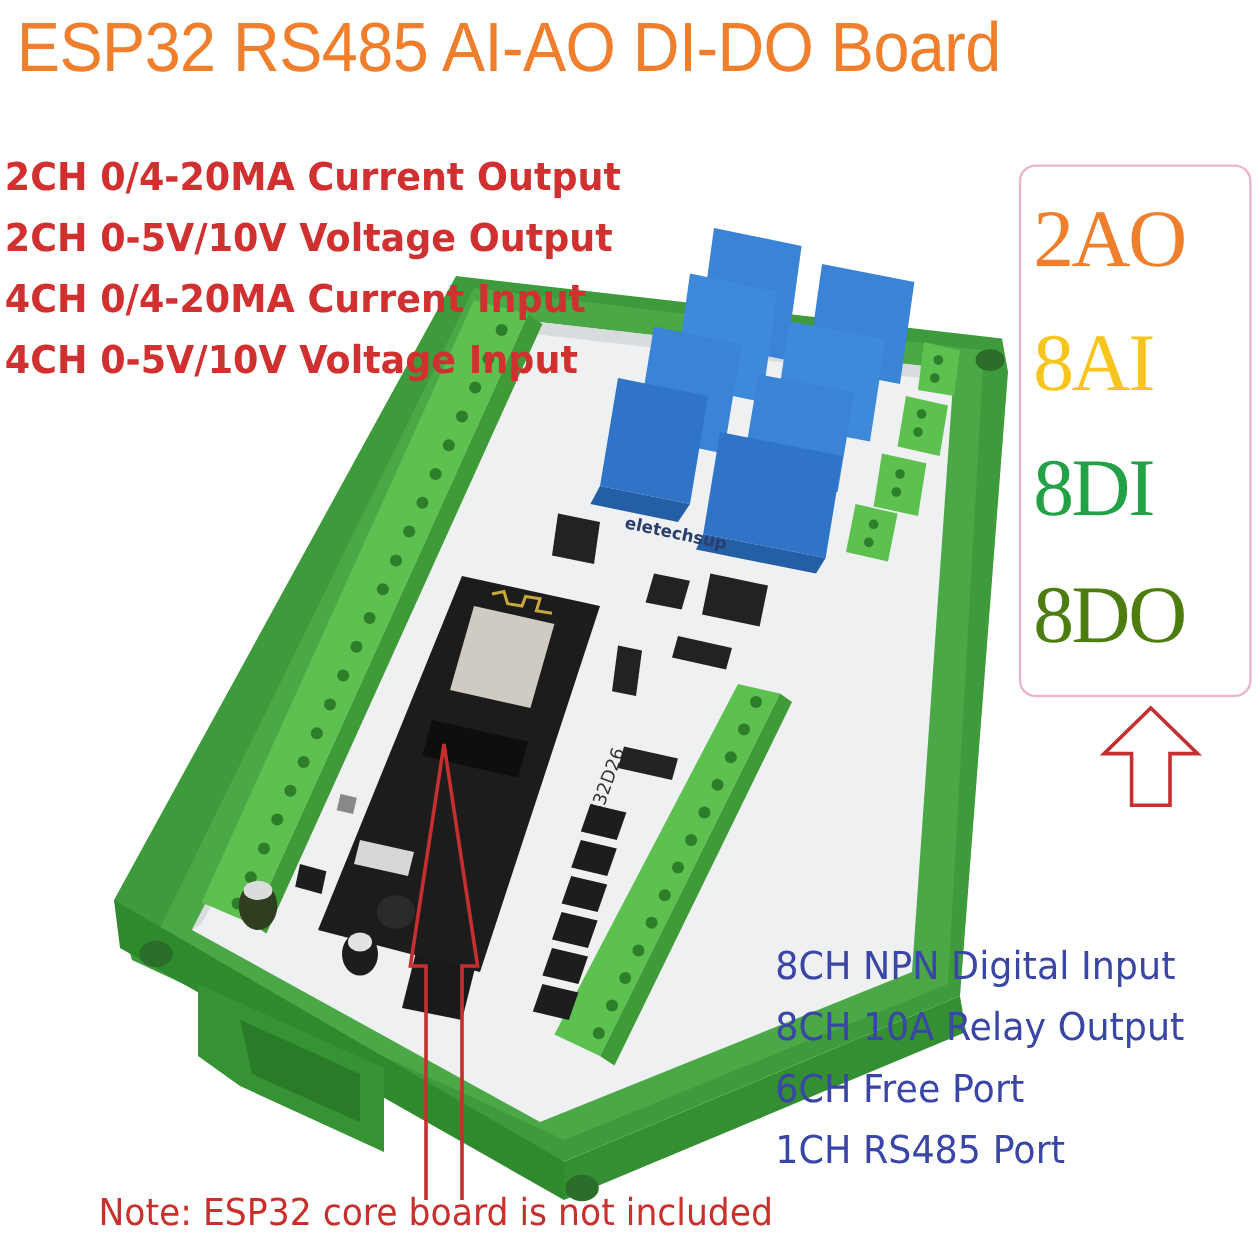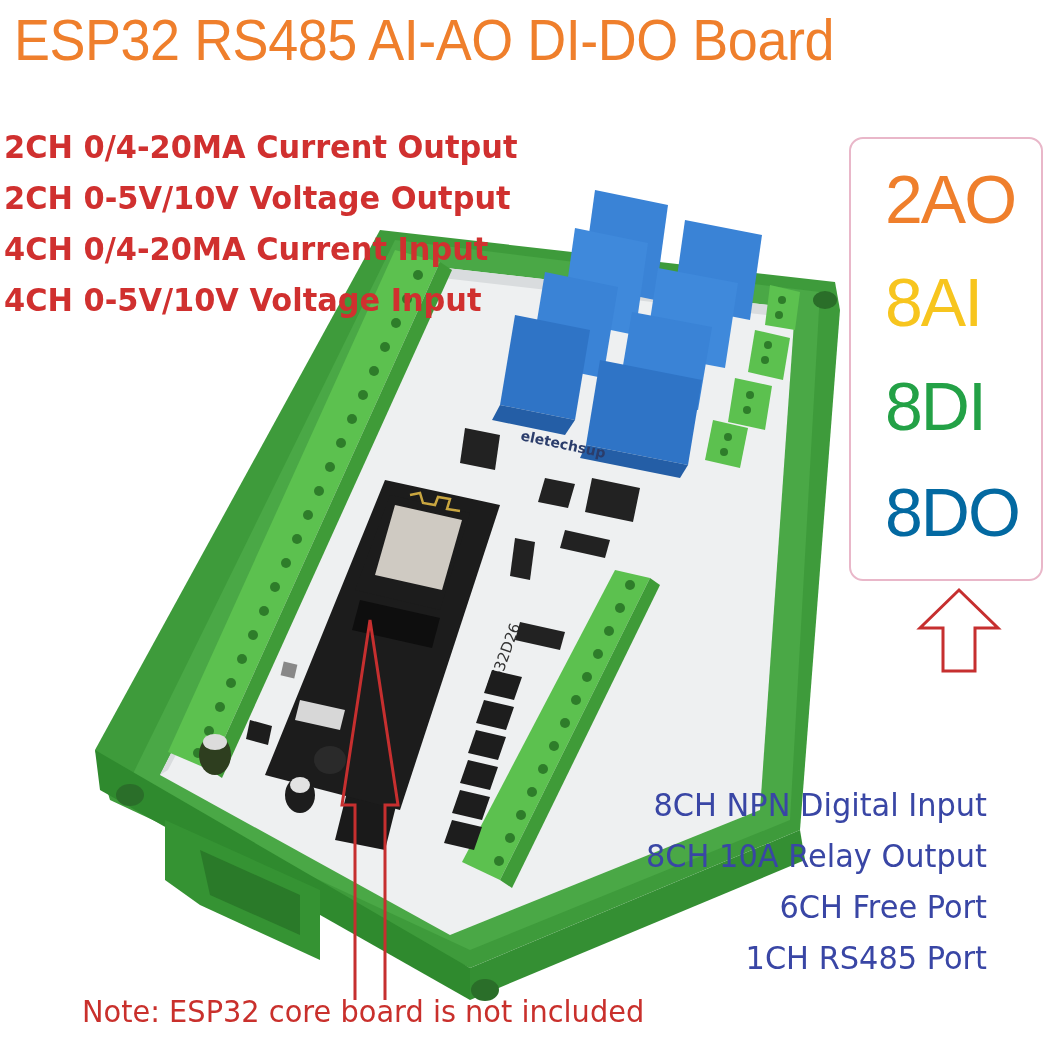--- a/index.html
+++ b/index.html
@@ -1,23 +1,23 @@
 <!DOCTYPE html>
 <html><head>
   <meta charset="utf-8">
   <style>
     html, body { margin: 0; padding: 0; background: #ffffff; }
     body { width: 1050px; height: 1050px; position: relative; overflow: hidden; font-family: "DejaVu Sans", sans-serif; }
     .title { position: absolute; left: 14px; top: 6px; font-family: "Liberation Sans", sans-serif; font-size: 58px; color: #ef7f2c; letter-spacing: -0.5px; white-space: nowrap; transform: scaleX(0.93); transform-origin: left top; }
     .spec-list { position: absolute; left: 4px; top: 122px; font-weight: bold; }
     .spec-list .line { font-family: "DejaVu Sans", sans-serif; font-size: 32px; line-height: 51px; color: #d0302f; white-space: nowrap; transform: scaleX(0.95); transform-origin: left center; }
     .io-box { position: absolute; left: 849px; top: 137px; width: 190px; height: 440px; border: 2px solid #e9b7c9; border-radius: 14px; background: #ffffff; }
-    .io-box .io { position: absolute; left: 34px; font-family: Liberation Sans, sans-serif; font-size: 68px; line-height: 70px; letter-spacing: -2px; }
+    .io-box .io { position: absolute; left: 10px; font-family: Liberation Serif, serif; font-size: 68px; line-height: 70px; letter-spacing: -2px; }
     .up-arrow { position: absolute; left: 914px; top: 586px; }
-    .feature-list { position: absolute; left: 646px; top: 780px; text-align: right; }
+    .feature-list { position: absolute; left: 646px; top: 780px; }
     .feature-list .line { font-family: "DejaVu Sans", sans-serif; font-size: 32px; line-height: 51px; color: #3946a5; white-space: nowrap; transform: scaleX(0.95); transform-origin: left center; }
     .note { position: absolute; left: 82px; top: 993px; font-family: "DejaVu Sans", sans-serif; font-size: 31px; color: #c9302c; white-space: nowrap; transform: scaleX(0.93); transform-origin: left top; }
     .board { position: absolute; left: 0; top: 0; width: 1050px; height: 1050px; }
   </style>
 </head>
 <body>
 
 <svg class="board" viewBox="0 0 1050 1050" xmlns="http://www.w3.org/2000/svg">
 
   <g>
@@ -179,21 +179,21 @@
   <div class="line">2CH 0/4-20MA Current Output</div>
   <div class="line">2CH 0-5V/10V Voltage Output</div>
   <div class="line">4CH 0/4-20MA Current Input</div>
   <div class="line">4CH 0-5V/10V Voltage Input</div>
 </div>
 
 <div class="io-box">
   <div class="io" style="top:25px;color:#ef7f2c;">2AO</div>
   <div class="io" style="top:128px;color:#f7c51e;text-align:right;">8AI</div>
   <div class="io" style="top:232px;color:#23a146;">8DI</div>
-  <div class="io" style="top:338px;color:#0369a1;">8DO</div>
+  <div class="io" style="top:338px;color:#4d7c0f;">8DO</div>
 </div>
 
 <svg class="up-arrow" width="90" height="90">
   <polygon points="45,4 84,42 61,42 61,85 29,85 29,42 6,42" fill="none" stroke="#c62f2f" stroke-width="3"></polygon>
 </svg>
 
 <div class="feature-list">
   <div class="line">8CH NPN Digital Input</div>
   <div class="line">8CH 10A Relay Output</div>
   <div class="line">6CH Free Port</div>

